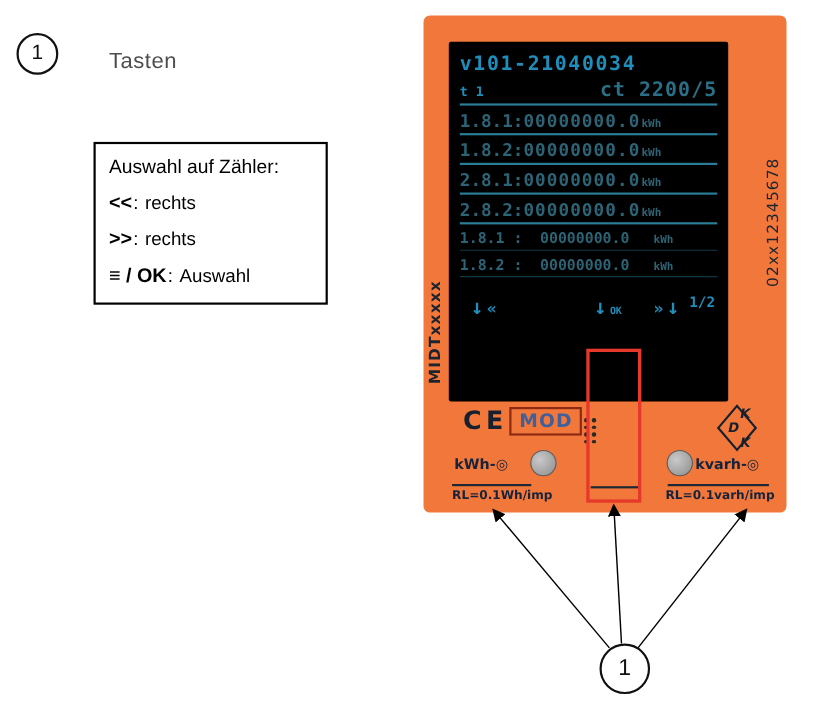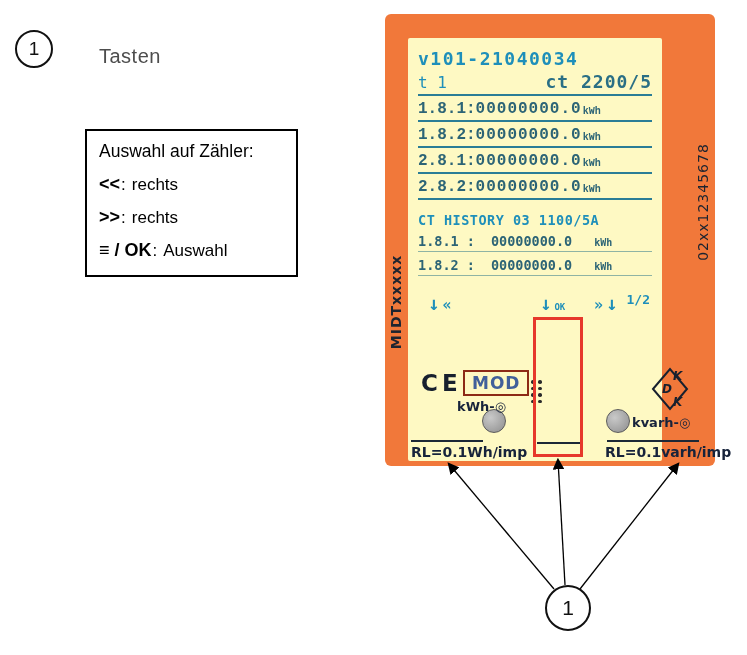--- a/index.html
+++ b/index.html
@@ -23,30 +23,30 @@
   .legend-row{margin-top:12px;font-size:17px;color:#000;display:flex;align-items:baseline;}
   .legend-key{font-weight:bold;font-size:18px;}
   .legend-sep{margin:0 6px 0 1px;}
   .legend-val{font-size:17px;}
 
   
   .meter{position:absolute;left:385px;top:14px;width:330px;height:452px;
         background:#f1783a;border-radius:6px;}
 
   
-  .lcd{position:absolute;left:23px;top:24px;width:254px;height:423px;box-sizing:border-box;
-        background:#fef9c3;border-radius:2px;padding:10px 10px 8px 10px;
+  .lcd{position:absolute;left:23px;top:24px;width:254px;height:327px;box-sizing:border-box;
+        background:#000000;border-radius:2px;padding:10px 10px 8px 10px;
         font-family:"DejaVu Sans Mono",monospace;}
   .lcd-version{color:#1e8fba;font-size:18px;font-weight:bold;letter-spacing:1.5px;}
   .lcd-ct-row{display:flex;align-items:baseline;margin-top:2px;
         border-bottom:2px solid #2a7d96;padding-bottom:2px;}
-  .lcd-tariff{font-size:16px;font-weight:normal;color:#1e8fba;}
+  .lcd-tariff{font-size:12px;font-weight:bold;color:#1e8fba;}
   .lcd-ct{margin-left:auto;font-size:18px;font-weight:bold;color:#2a6f85;letter-spacing:1px;}
   .lcd-reg{display:flex;align-items:baseline;border-bottom:2px solid #2a7d96;
-        padding:4px 0 2px 0;color:#2c6476;font-weight:bold;font-family:Liberation Mono, monospace;}
+        padding:4px 0 2px 0;color:#2c6476;font-weight:bold;}
   .reg-code{font-size:16px;}
   .reg-val{font-size:16px;letter-spacing:1px;}
   .reg-unit{font-size:10px;margin-left:1px;align-self:flex-end;padding-bottom:1px;}
   .lcd-hist-title{margin-top:12px;font-size:13.5px;font-weight:bold;color:#1e8fba;
         letter-spacing:0.5px;}
   .lcd-hist{margin-top:5px;font-size:13.5px;font-weight:bold;color:#2c6476;
         border-bottom:1px solid rgba(31,111,134,0.5);padding-bottom:2px;
         display:flex;align-items:baseline;gap:16px;}
   .hist-unit{font-size:10px;margin-left:6px;}
   .lcd-nav{position:relative;margin-top:16px;height:26px;color:#1e8fba;font-weight:bold;}
@@ -78,29 +78,29 @@
   .kdk{position:absolute;left:262px;top:348px;}
 
   
   .push-btn{position:absolute;width:24px;height:24px;border-radius:50%;
         background:radial-gradient(circle at 35% 35%, #c9c9c9, #8d8d8d);
         border:1.5px solid #5c5c5c;box-sizing:border-box;}
   .btn-left{left:97px;top:395px;}
   .btn-right{left:221px;top:395px;}
   .btn-label{position:absolute;font-size:13px;font-weight:bold;color:#17233b;
         font-family:"DejaVu Sans",sans-serif;}
-  .label-left{left:28px;top:385px;margin-left:44px;}
+  .label-left{left:28px;top:401px;}
   .label-right{left:247px;top:401px;}
 
   
   .rule{position:absolute;border-top:2px solid #1c2836;}
   .rule-left{left:26px;top:426px;width:72px;}
   .rule-mid{left:152px;top:428px;width:44px;}
   .rule-right{left:222px;top:426px;width:92px;}
-  .imp{position:absolute;font-size:14px;font-weight:bold;color:#17233b;
+  .imp{position:absolute;font-size:11px;font-weight:bold;color:#17233b;
         font-family:"DejaVu Sans",sans-serif;}
   .imp-left{left:26px;top:430px;}
   .imp-right{left:220px;top:430px;}
 
   
   .red-box{position:absolute;left:148px;top:303px;width:50px;height:140px;
         border:3px solid #e6382b;box-sizing:border-box;z-index:5;}
 
   
   .arrows{position:absolute;left:0;top:0;z-index:10;pointer-events:none;}
@@ -158,21 +158,20 @@
         <span class="reg-code">2.8.1:</span>
           <span class="reg-val">00000000.0</span>
           <span class="reg-unit">kWh</span>
       </div>
       <div class="lcd-reg">
         <span class="reg-code">2.8.2:</span>
           <span class="reg-val">00000000.0</span>
           <span class="reg-unit">kWh</span>
       </div>
 
-      <div class="lcd-hist-title">CT HISTORY 03 1100/5A</div>
 
       <div class="lcd-hist">
         <span class="hist-code">1.8.1 :</span>
           <span class="hist-val">00000000.0</span>
           <span class="hist-unit">kWh</span>
       </div>
       <div class="lcd-hist">
         <span class="hist-code">1.8.2 :</span>
           <span class="hist-val">00000000.0</span>
           <span class="hist-unit">kWh</span>

